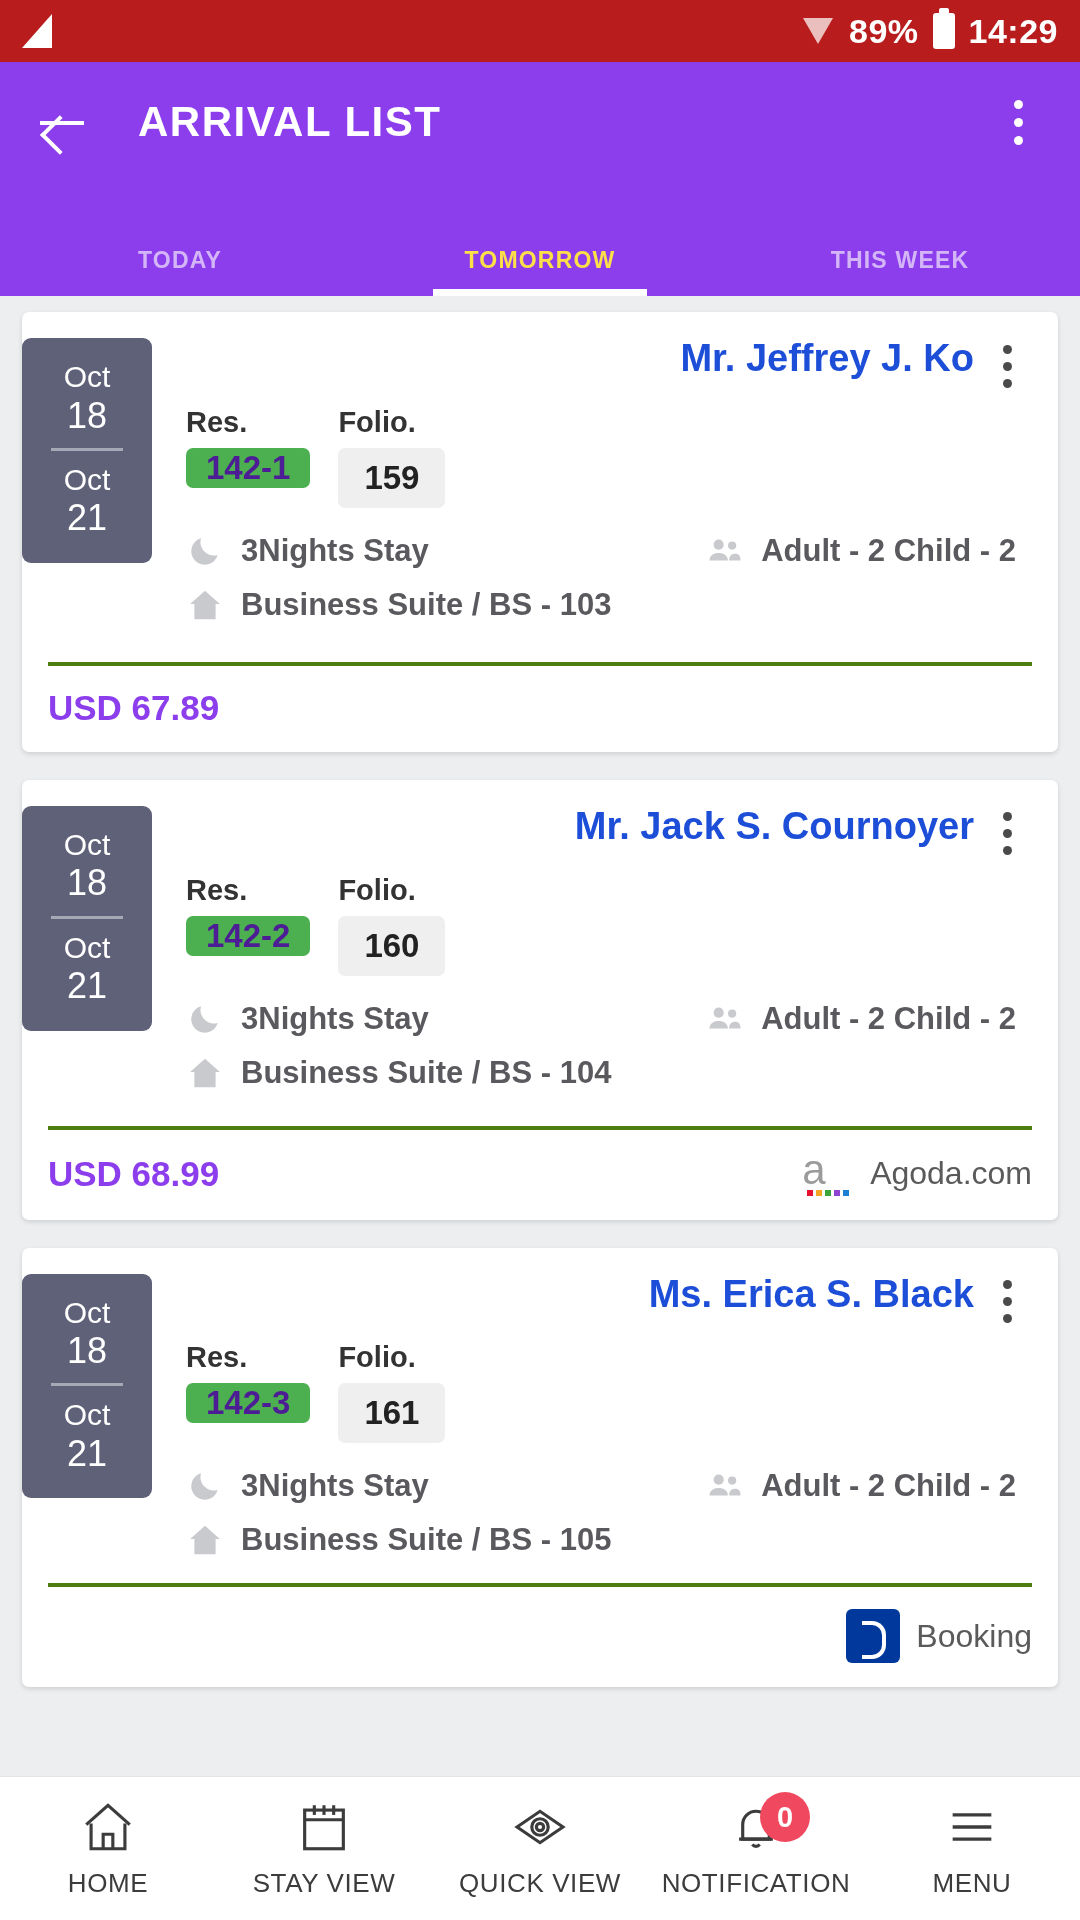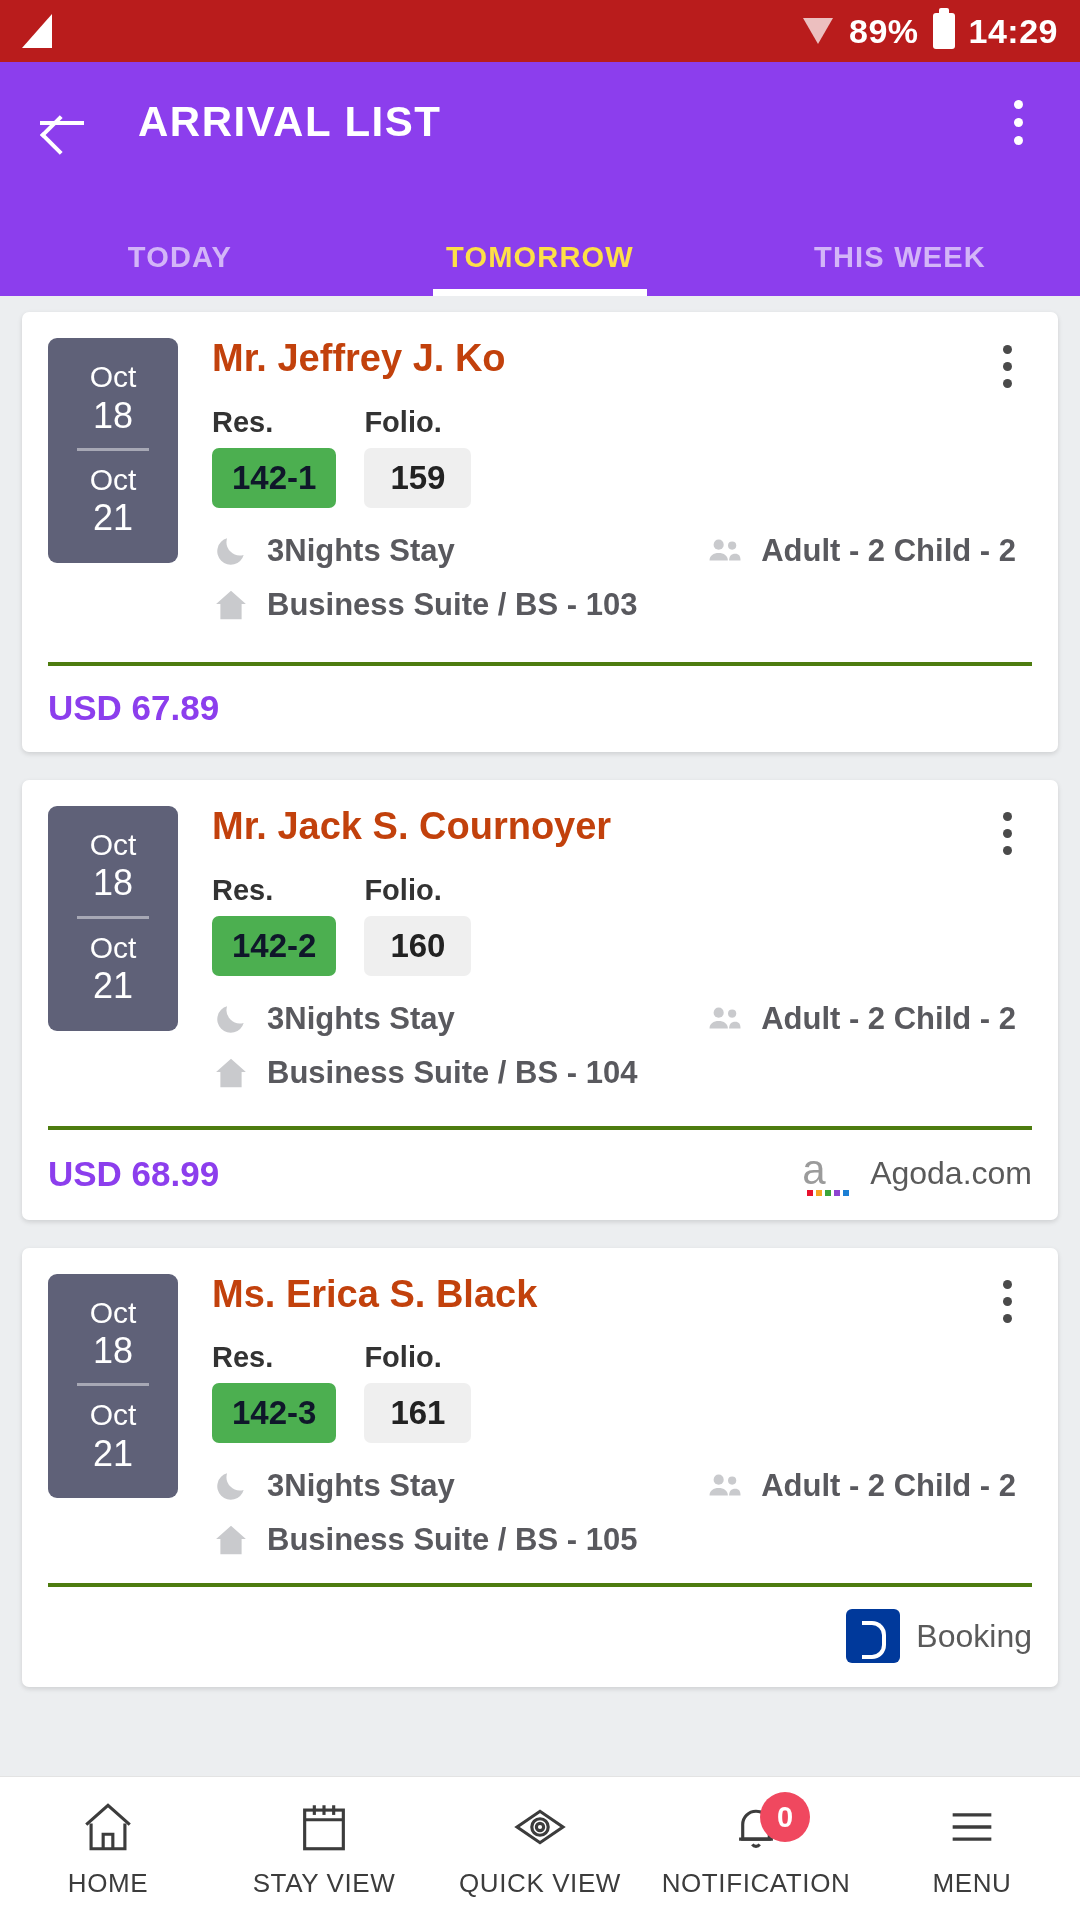--- a/index.html
+++ b/index.html
@@ -70,60 +70,60 @@
   }
   .kebab i{ width:9px;height:9px;border-radius:50%;background:#fff;display:block; }
 
   
   .tabs{
     background:#8c3eed; display:flex; height:114px;
   }
   .tab{
     flex:1; display:flex; flex-direction:column;
     align-items:center; justify-content:flex-end;
-    color:rgba(255,255,255,.62); font-size:29px; font-weight:700;
+    color:rgba(255,255,255,.62); font-size:23px; font-weight:700;
     letter-spacing:1.2px; cursor:pointer; padding-bottom:22px; position:relative;
   }
   .tab.active{ color:#fde047; }
   .tab.active::after{
     content:""; position:absolute; bottom:0; left:50%; transform:translateX(-50%);
     width:214px; height:7px; background:#fff;
   }
 
   
   .list{
     position:absolute; top:296px; bottom:144px; left:0; right:0;
     overflow:hidden; padding:16px 22px 0 22px;
   }
   .card{
     background:#fff; border-radius:7px; margin-bottom:28px;
     box-shadow:0 2px 5px rgba(0,0,0,.13);
     display:flex; padding:26px 0 0 0; position:relative;
   }
   .datebox{
-    width:130px; flex:none; margin-left:26px;
+    width:130px; flex:none; 
     background:#5f6178; border-radius:9px; color:#fff;
     display:flex; flex-direction:column; align-items:center;
     padding:22px 0 24px 0; align-self:flex-start;
   }
   .db-mon{ font-size:30px; font-weight:400; line-height:1.15; }
   .db-day{ font-size:36px; font-weight:400; line-height:1.15; }
   .db-sep{ width:72px;height:3px;background:rgba(255,255,255,.45); margin:12px 0; }
 
   .cbody{ flex:1; padding:0 24px 0 34px; min-width:0; }
   .guest{
-    color:#c2410c; font-size:38px; font-weight:700; line-height:1.1;
-    margin-bottom:26px; padding-right:60px;
+    color:#1d4ed8; font-size:38px; font-weight:700; line-height:1.1;
+    margin-bottom:26px; padding-right:60px;text-align:right;
   }
   .codes{ display:flex; gap:28px; margin-bottom:24px; }
   .code-col{ display:flex; flex-direction:column; }
   .code-lbl{ font-size:29px; font-weight:700; color:#333; margin-bottom:9px; }
   .badge-res{
-    background:#4caf50; color:#0f172a; font-size:33px; font-weight:700;
-    padding:11px 20px; border-radius:7px; display:inline-block; text-align:center;
+    background:#4caf50; color:#4c1d95; font-size:33px; font-weight:700;
+    padding:1px 20px; border-radius:7px; display:inline-block; text-align:center;
   }
   .badge-folio{
     background:#efefef; color:#222; font-size:33px; font-weight:700;
     padding:11px 26px; border-radius:7px; display:inline-block; text-align:center;
   }
   .meta-row{ display:flex; align-items:center; margin-bottom:16px; }
   .meta-item{ display:flex; align-items:center; gap:17px; }
   .meta-item.right{ margin-left:auto; padding-right:18px; }
   .meta-txt{ font-size:31px; color:#59595e; font-weight:700; white-space:nowrap; }
 

